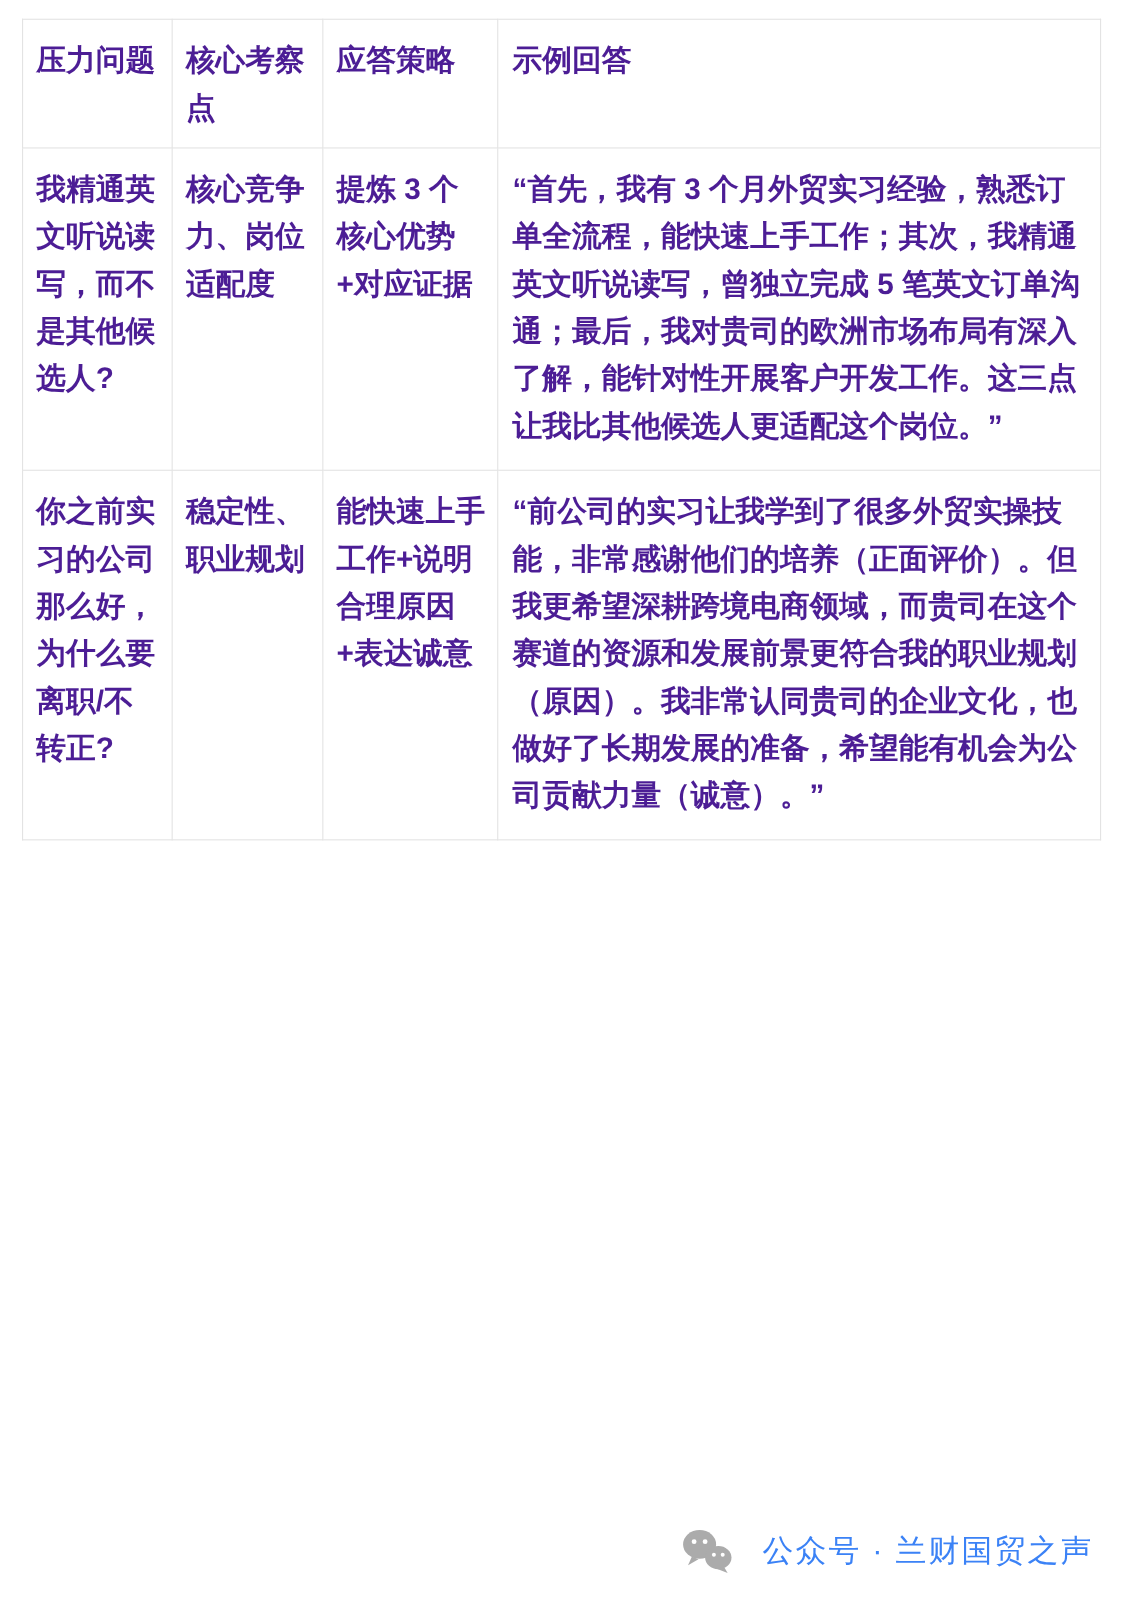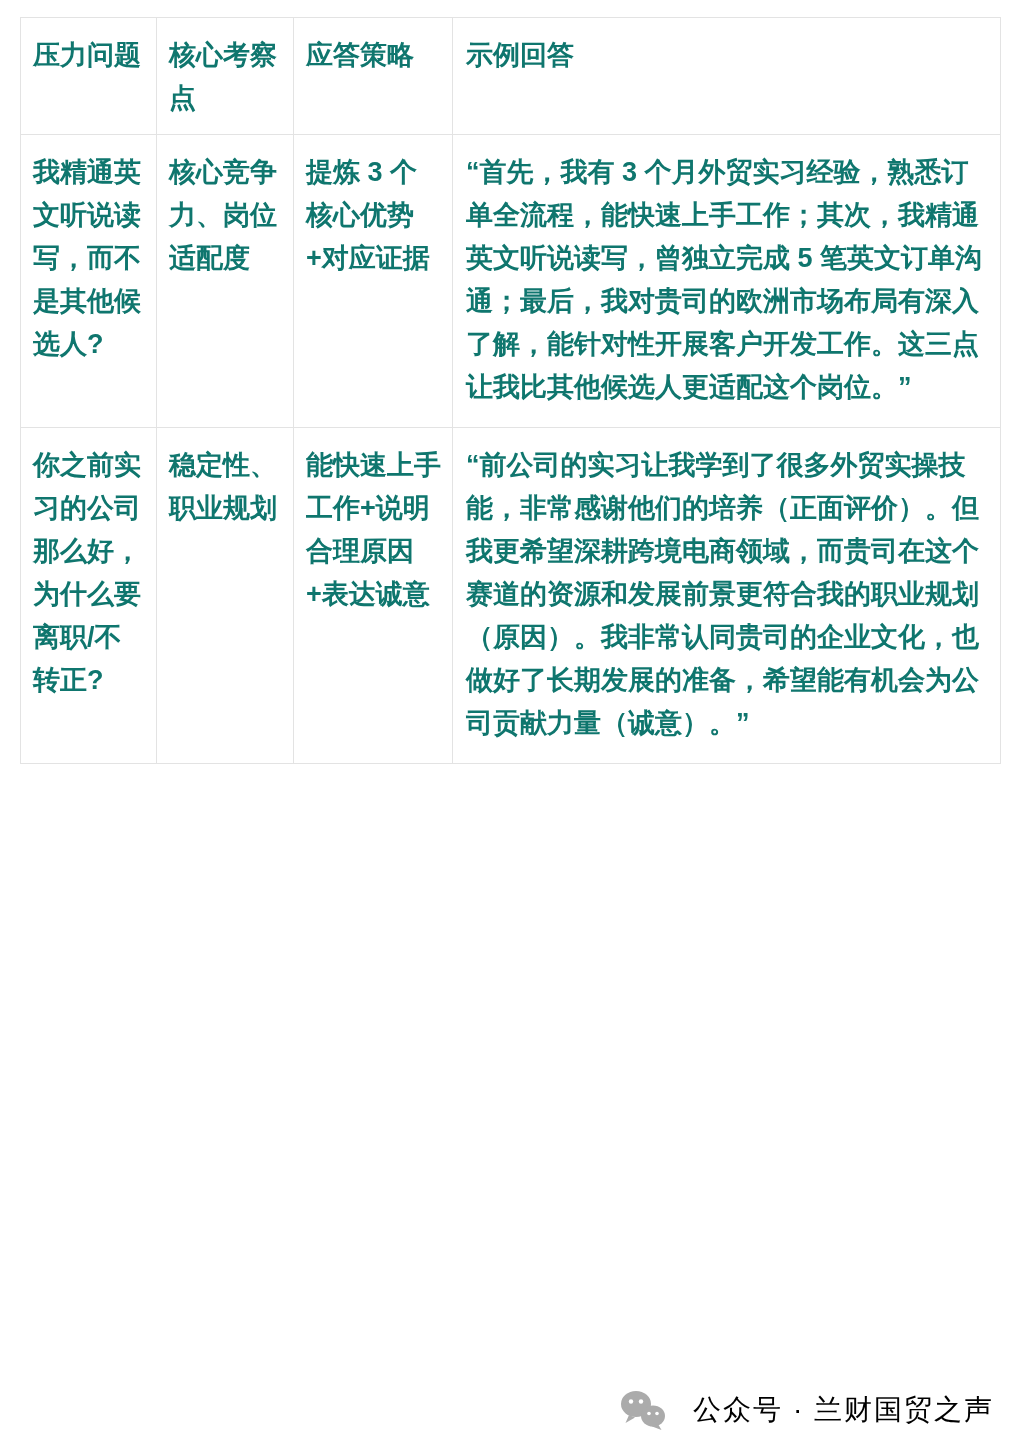--- a/index.html
+++ b/index.html
@@ -24,42 +24,42 @@
     width: 980px;
     border-collapse: collapse;
     table-layout: fixed;
     background: #ffffff;
   }
   .qa-table th, .qa-table td {
     border: 1px solid #e3e3e3;
     vertical-align: top;
     text-align: left;
     font-weight: 700;
-    color: #0f766e;
+    color: #4c1d95;
     font-size: 27px;
     line-height: 43px;
     padding: 16px 8px 14px 12px;
     word-break: normal;
     overflow-wrap: break-word;
   }
   .qa-table td { padding-bottom: 18px; }
   .qa-table .col-example { padding-left: 13px; padding-right: 6px; }
   .row-h      { height: 116px; }
   .row-1      { height: 335px; }
   .row-2      { height: 292px; }
   .row-3      { height: 335px; }
   .row-4      { height: 335px; }
   .watermark {
     position: absolute;
     top: 1390px;
     right: 30px;
     display: flex;
     align-items: center;
     gap: 27px;
-    color: #000000;
+    color: #3b82f6;
     font-size: 28px;
     font-weight: 400;
     letter-spacing: 2px;
     white-space: nowrap;
   }
   .wm-icon { display: inline-block; width: 46px; height: 40px; }
 </style>
 </head>
 <body>
 

